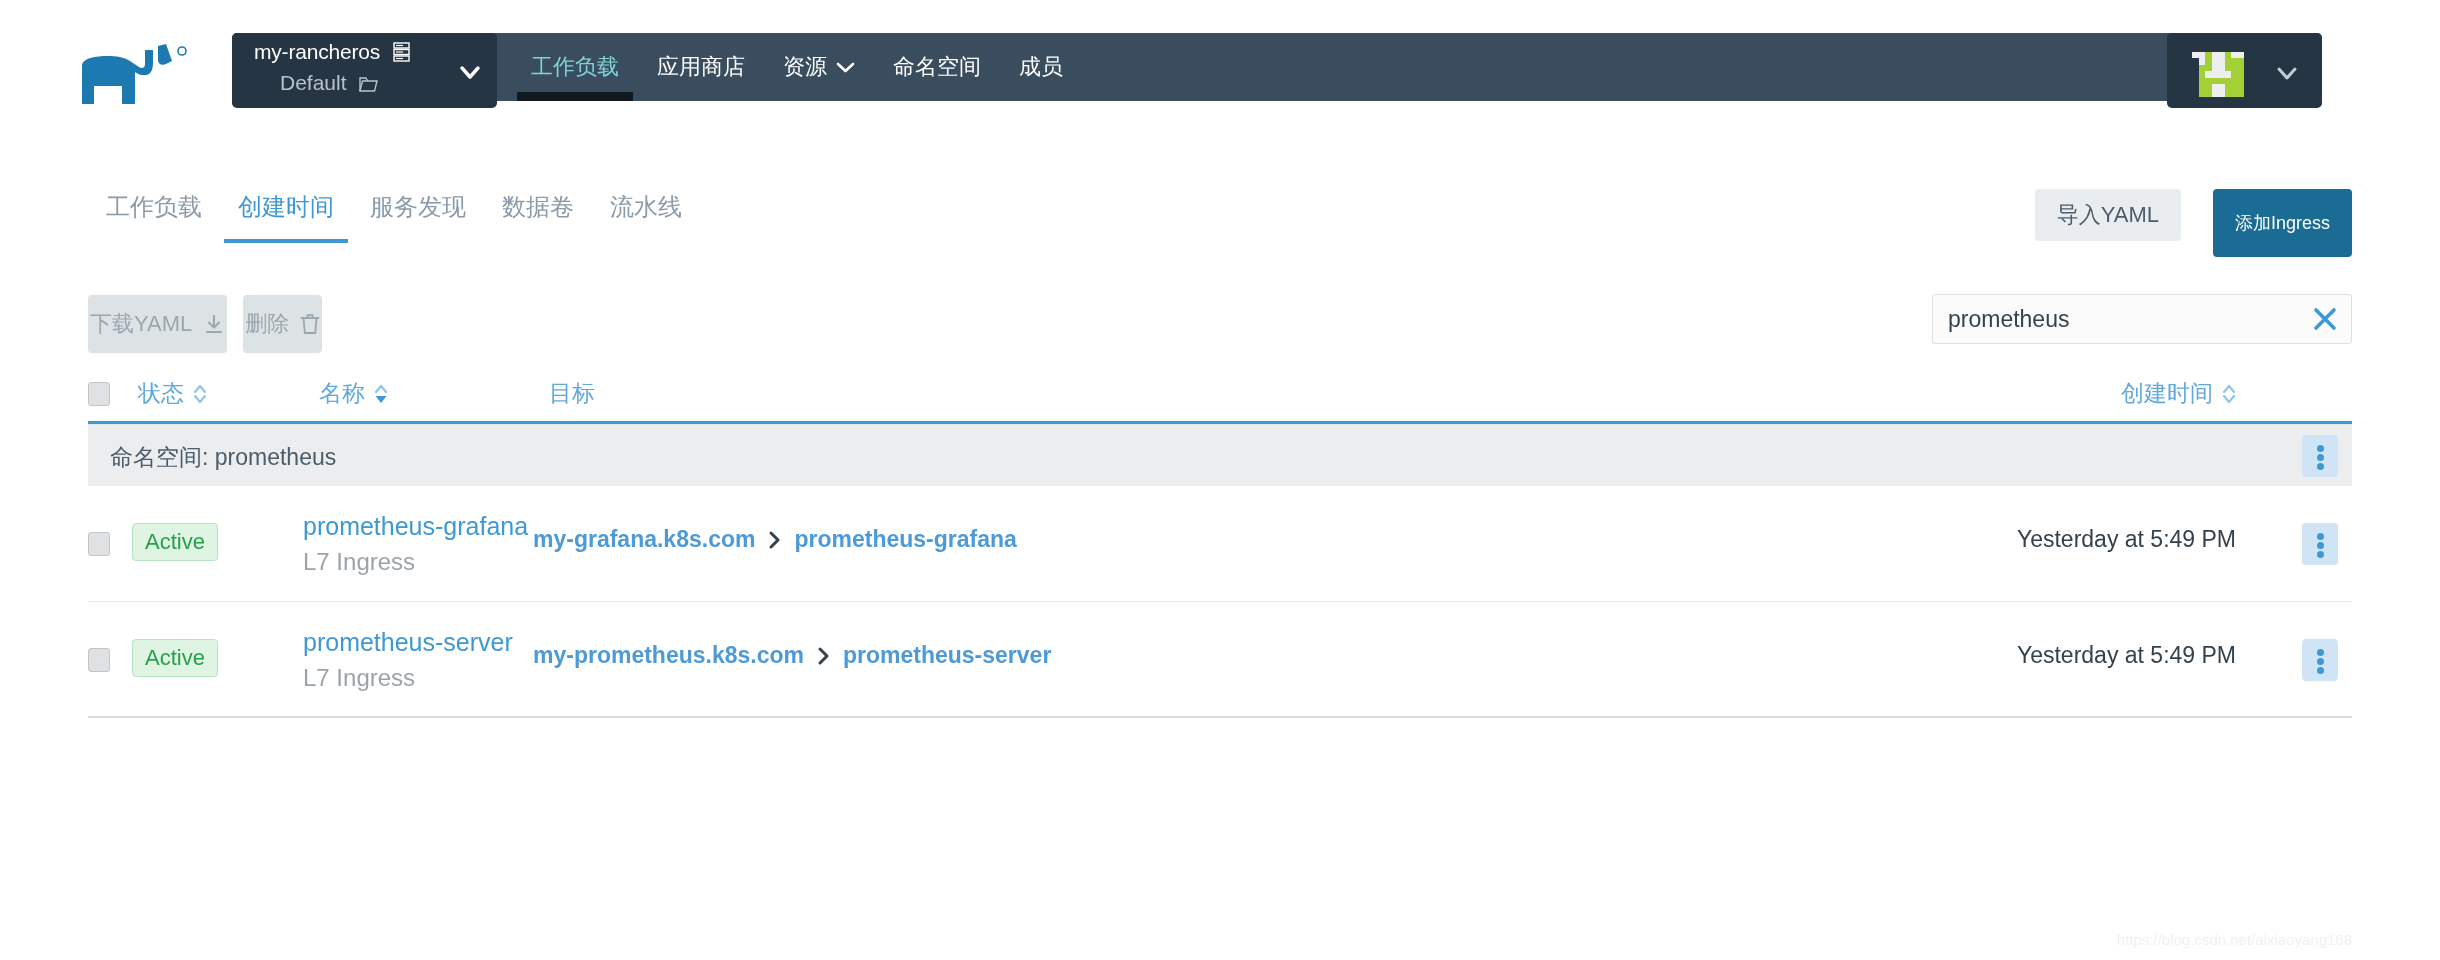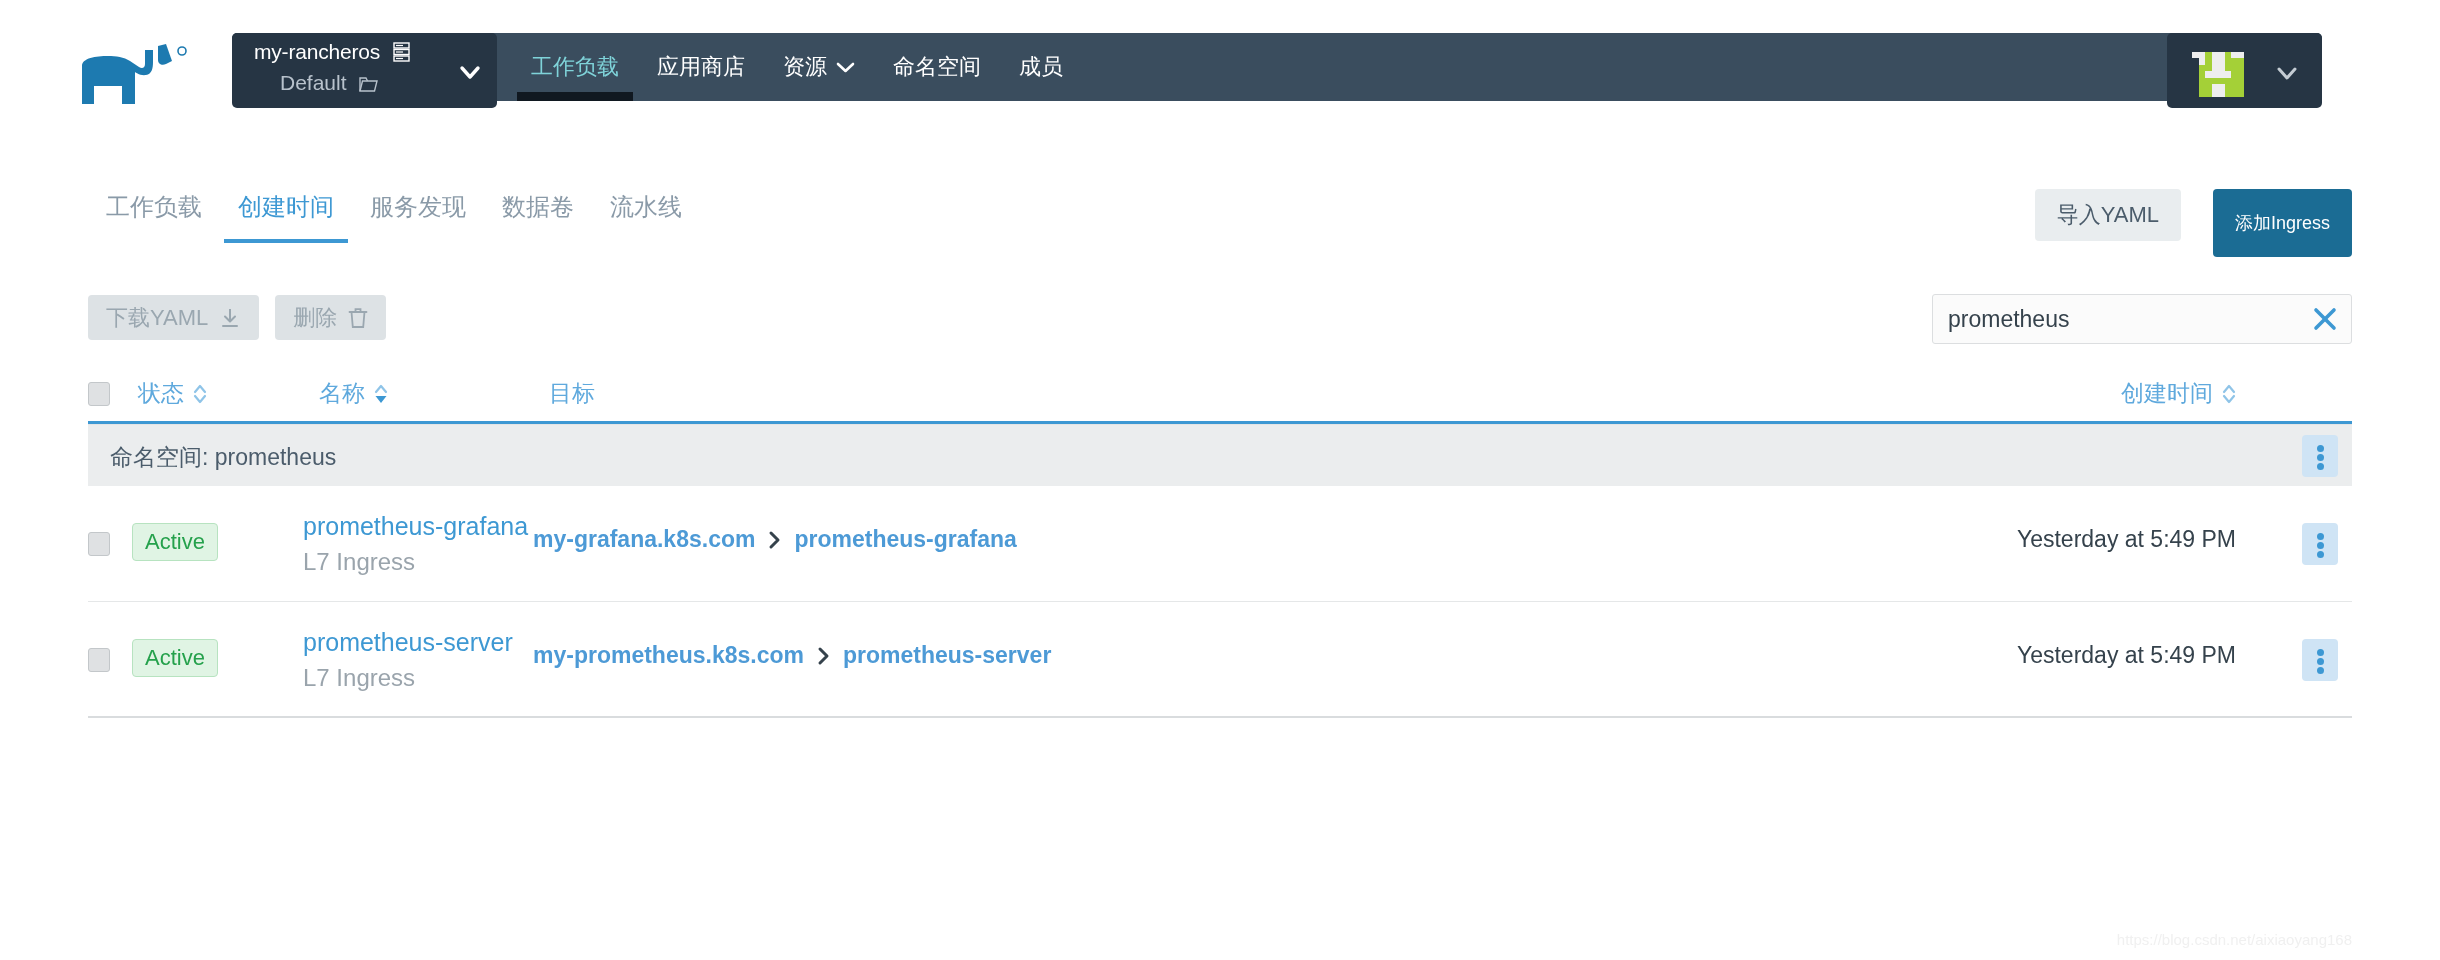--- a/index.html
+++ b/index.html
@@ -182,22 +182,22 @@
     font-family: inherit;
     cursor: pointer;
     display: flex;
     align-items: center;
     white-space: nowrap;
   }
 
   
   .bulkbar { position: absolute; left: 88px; top: 295px; display: flex; gap: 16px; }
   .btn-bulk {
-    height: 45px;
-    padding: 0 18px;
+    height: 58px;
+    padding: 0 2px;
     background: #dde2e5;
     border: none;
     border-radius: 4px;
     font-size: 22px;
     color: #9aa7b0;
     font-family: inherit;
     display: flex;
     align-items: center;
     gap: 11px;
     cursor: default;

